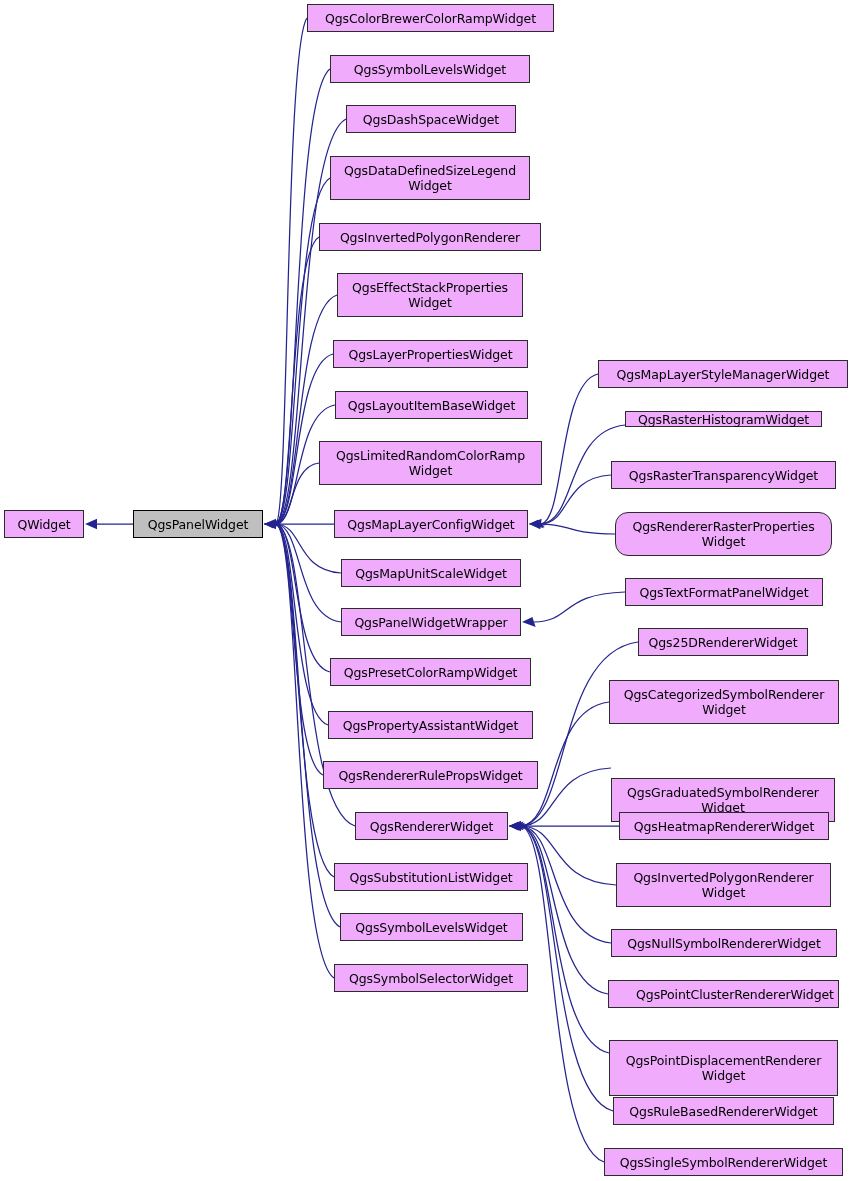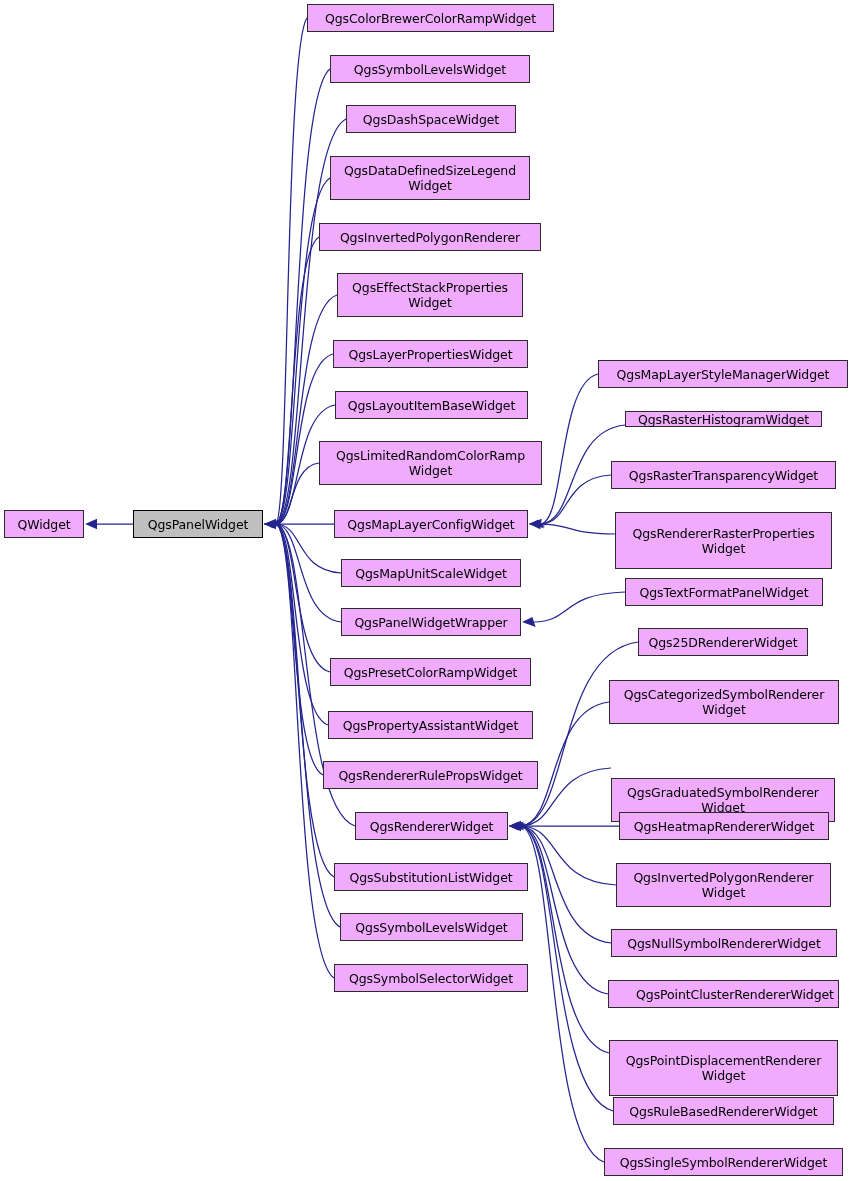--- a/index.html
+++ b/index.html
@@ -215,21 +215,21 @@
       <div class="node" style="left: 330px; top: 658px; width: 201px; height: 28px;">QgsPresetColorRampWidget</div>
       <div class="node" style="left: 328px; top: 711px; width: 205px; height: 28px;">QgsPropertyAssistantWidget</div>
       <div class="node" style="left: 323px; top: 761px; width: 215px; height: 28px;">QgsRendererRulePropsWidget</div>
       <div class="node" style="left: 355px; top: 812px; width: 153px; height: 28px;">QgsRendererWidget</div>
       <div class="node" style="left: 334px; top: 863px; width: 194px; height: 28px;">QgsSubstitutionListWidget</div>
       <div class="node" style="left: 340px; top: 913px; width: 183px; height: 28px;">QgsSymbolLevelsWidget</div>
       <div class="node" style="left: 334px; top: 964px; width: 194px; height: 28px;">QgsSymbolSelectorWidget</div>
       <div class="node" style="left: 598px; top: 360px; width: 250px; height: 28px;">QgsMapLayerStyleManagerWidget</div>
       <div class="node" style="left: 625px; top: 411px; width: 197px; height: 16px;">QgsRasterHistogramWidget</div>
       <div class="node" style="left: 611px; top: 461px; width: 225px; height: 28px;">QgsRasterTransparencyWidget</div>
-      <div class="node" style="left: 615px; top: 512px; width: 217px; height: 57px;">QgsRendererRasterProperties
+      <div class="node" style="left: 615px; top: 512px; width: 217px; height: 44px; border-radius: 13px;">QgsRendererRasterProperties
 Widget</div>
       <div class="node" style="left: 625px; top: 578px; width: 198px; height: 28px;">QgsTextFormatPanelWidget</div>
       <div class="node" style="left: 638px; top: 628px; width: 170px; height: 28px;">Qgs25DRendererWidget</div>
       <div class="node" style="left: 609px; top: 680px; width: 230px; height: 44px;">QgsCategorizedSymbolRenderer
 Widget</div>
       <div class="node" style="left: 611px; top: 746px; width: 224px; height: 44px; margin-top: 32px;">QgsGraduatedSymbolRenderer
 Widget</div>
       <div class="node" style="left: 619px; top: 812px; width: 210px; height: 28px;">QgsHeatmapRendererWidget</div>
       <div class="node" style="left: 616px; top: 863px; width: 215px; height: 44px;">QgsInvertedPolygonRenderer
 Widget</div>

